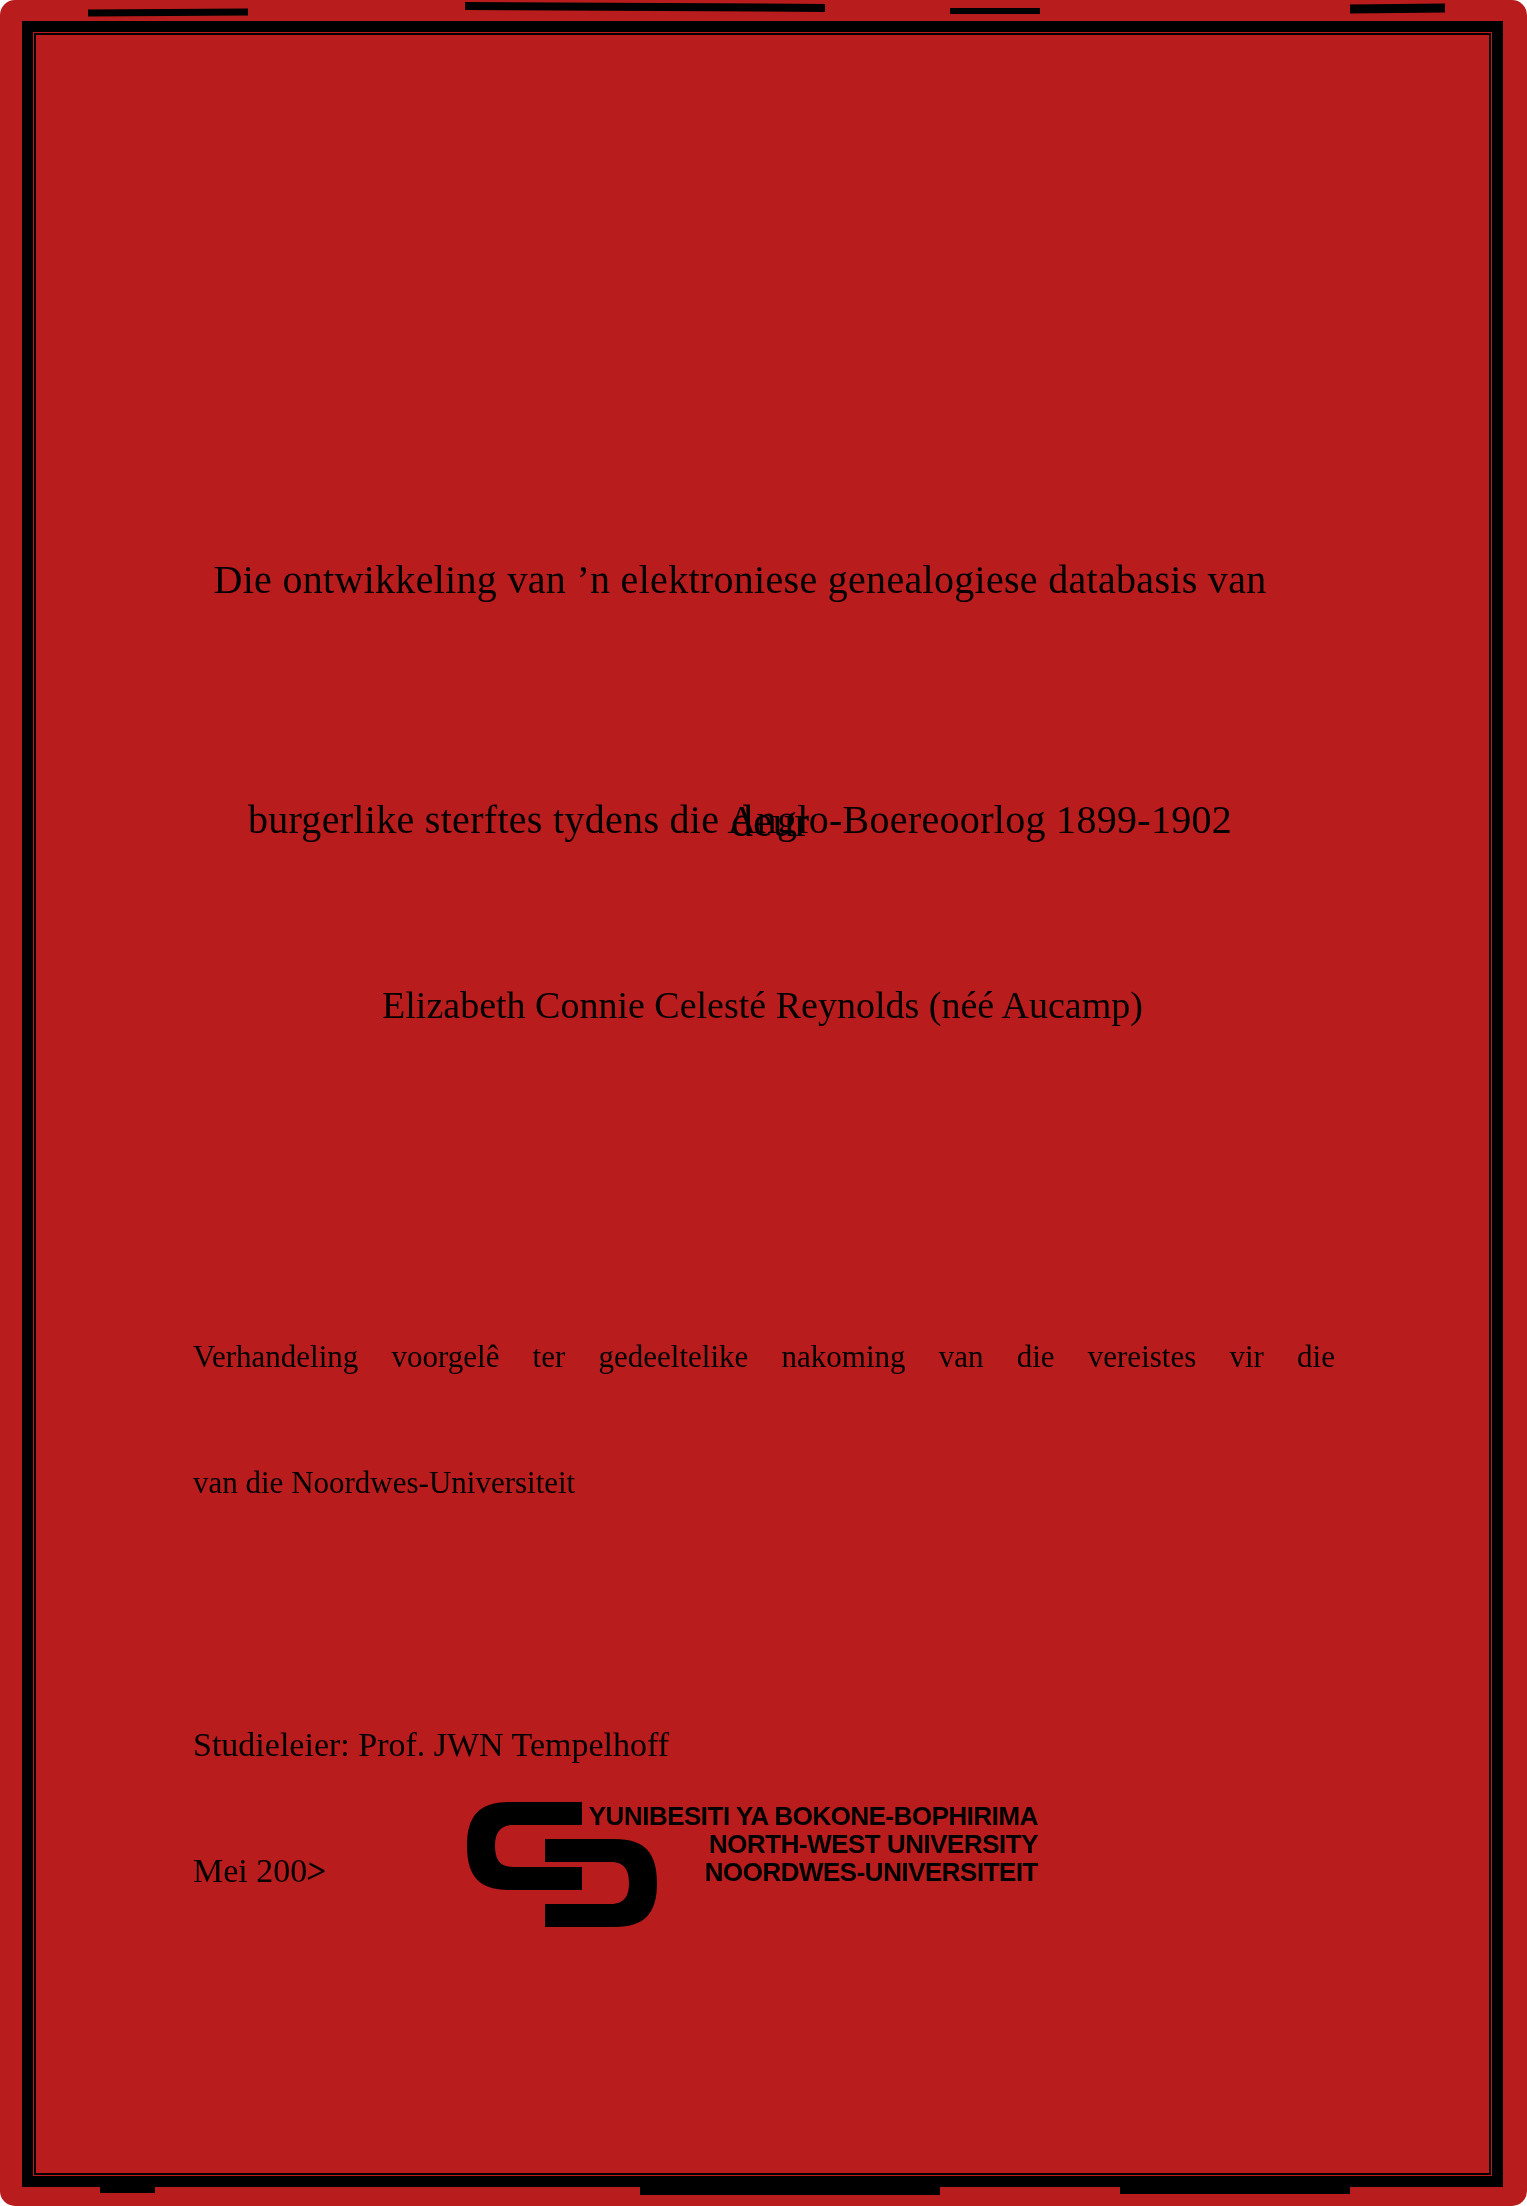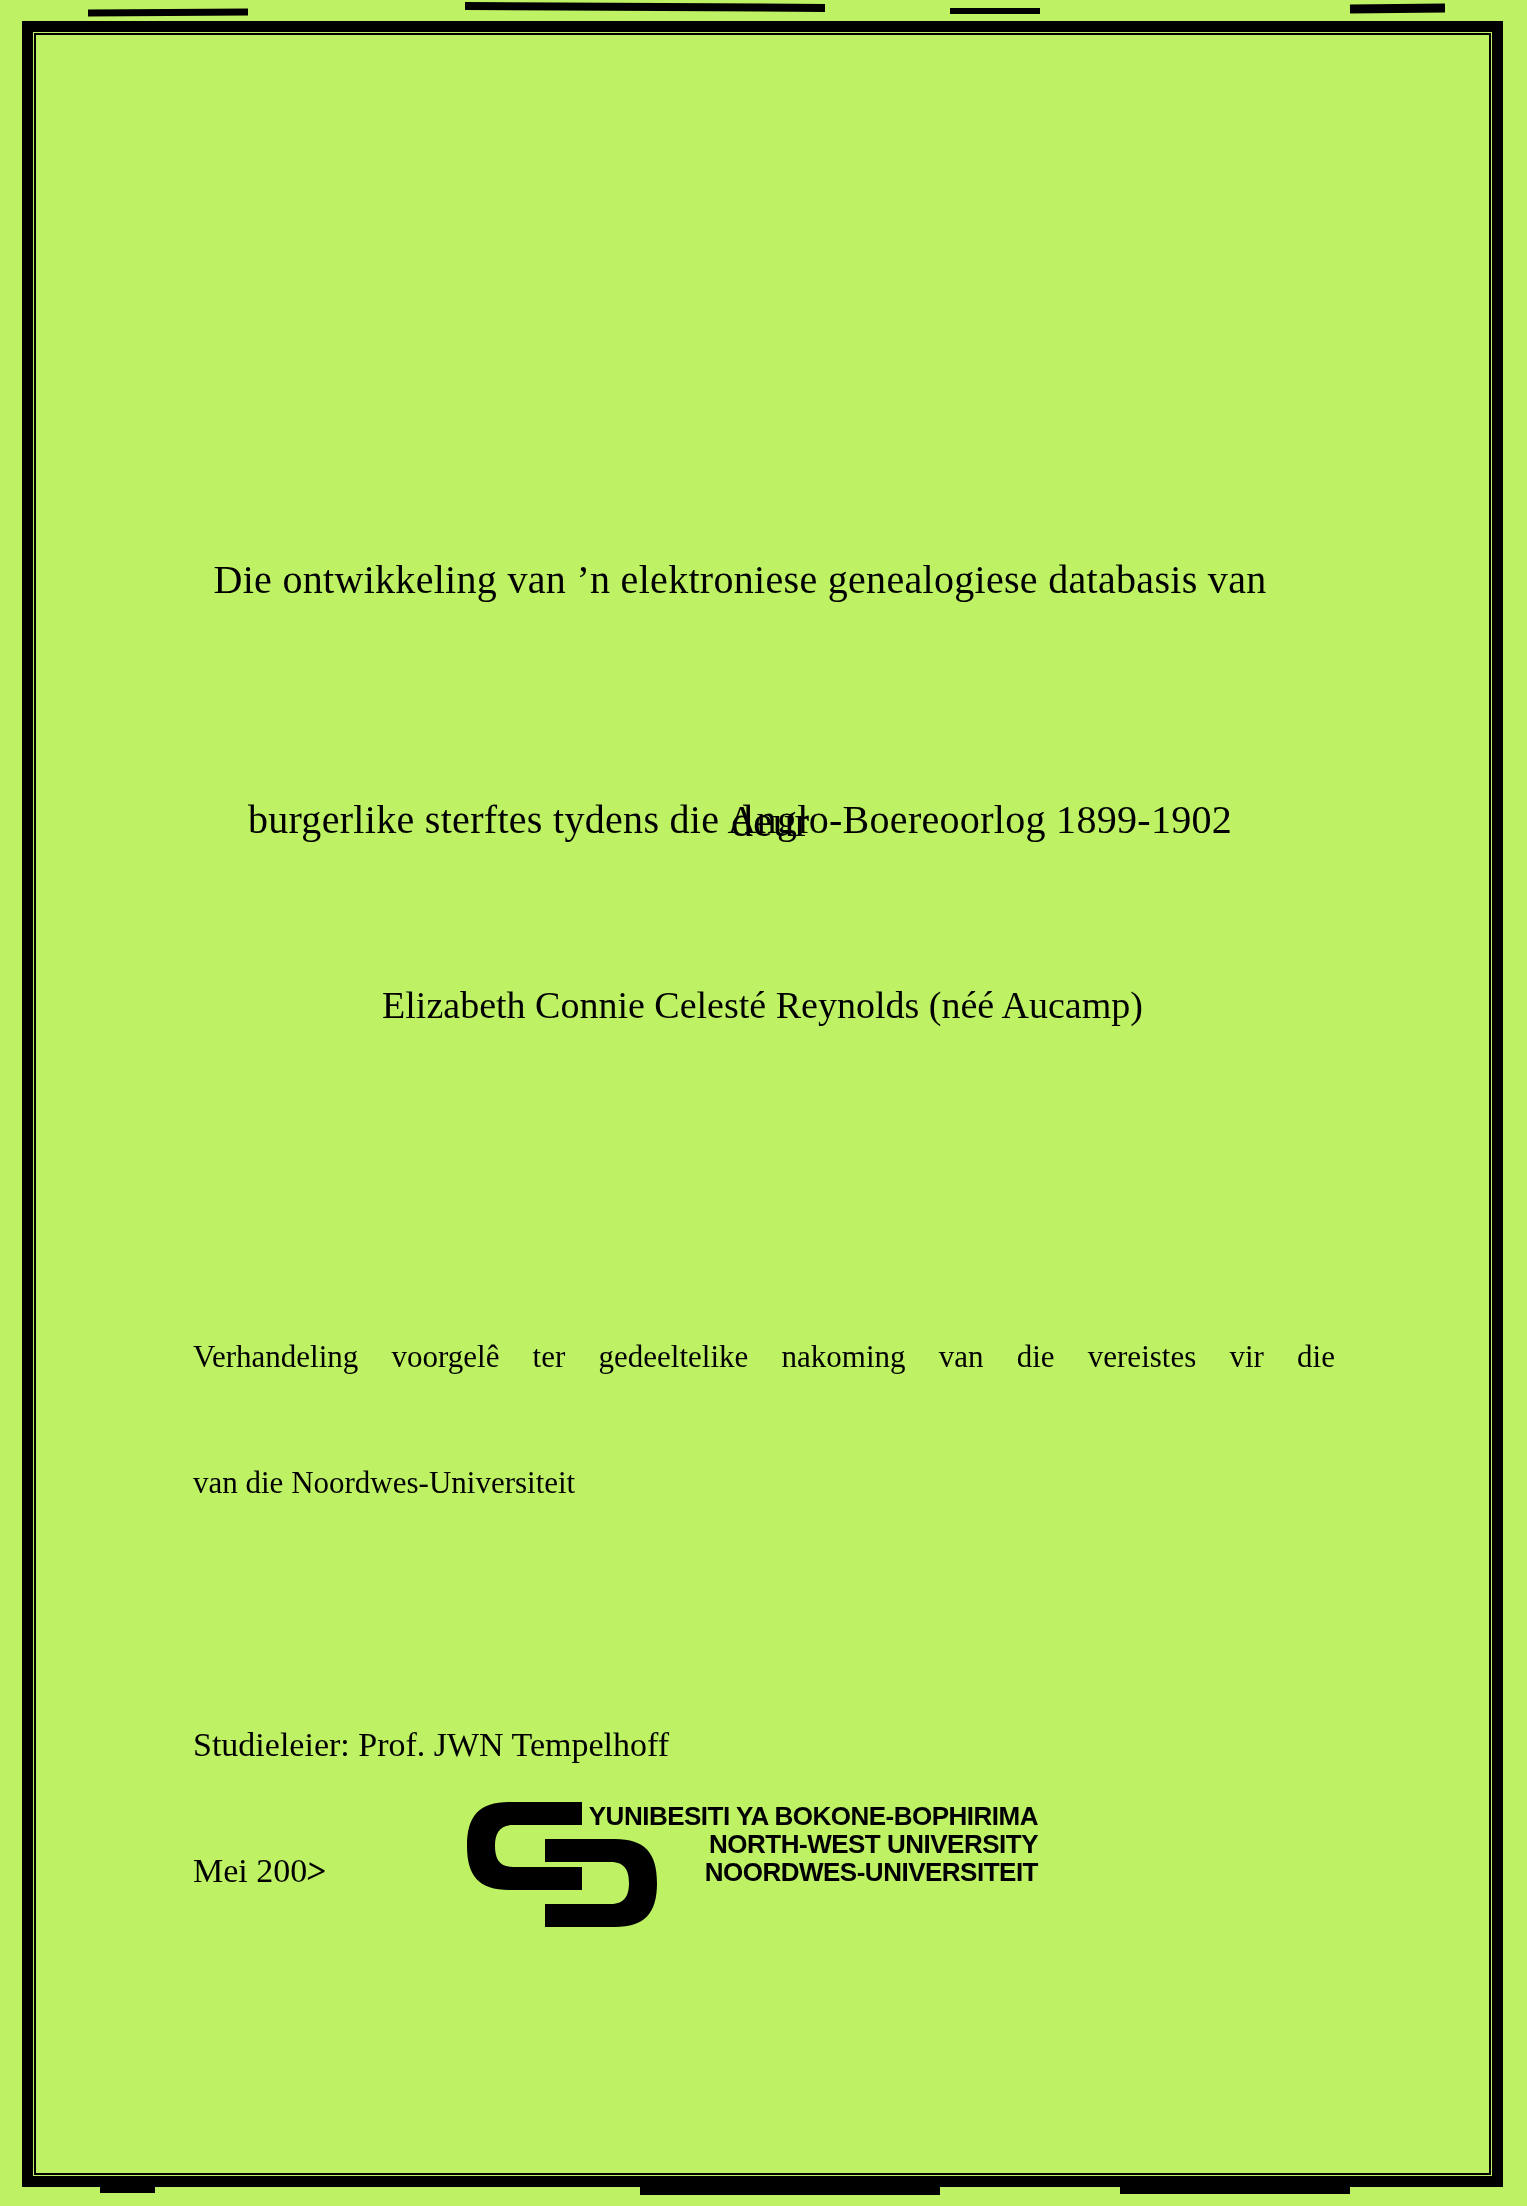--- a/index.html
+++ b/index.html
@@ -4,24 +4,25 @@
 <style>
   html, body {
     margin: 0;
     padding: 0;
     background: #ffffff;
   }
   #page {
     position: relative;
     width: 1527px;
     height: 2206px;
-    background: #bef264;
+    background: #b91c1c;
     font-family: "Liberation Serif", serif;
     color: #000000;
     overflow: hidden;
+    border-radius: 15px;
   }
   
   #frame-outer {
     position: absolute;
     left: 22px; top: 21px;
     width: 1481px; height: 2166px;
     border: 11px solid #000;
     box-sizing: border-box;
   }
   #frame-inner {

